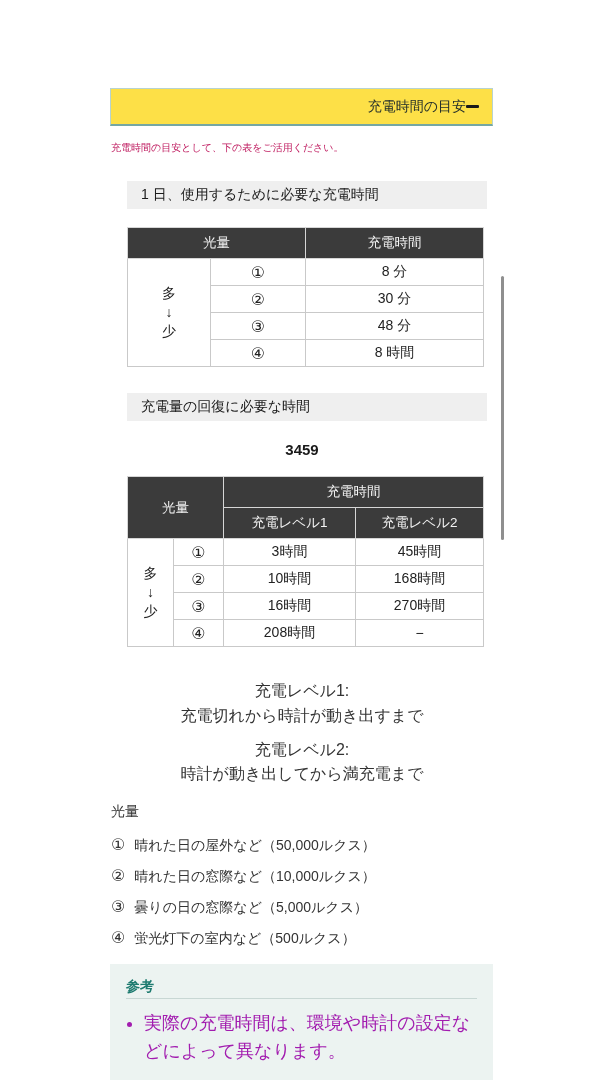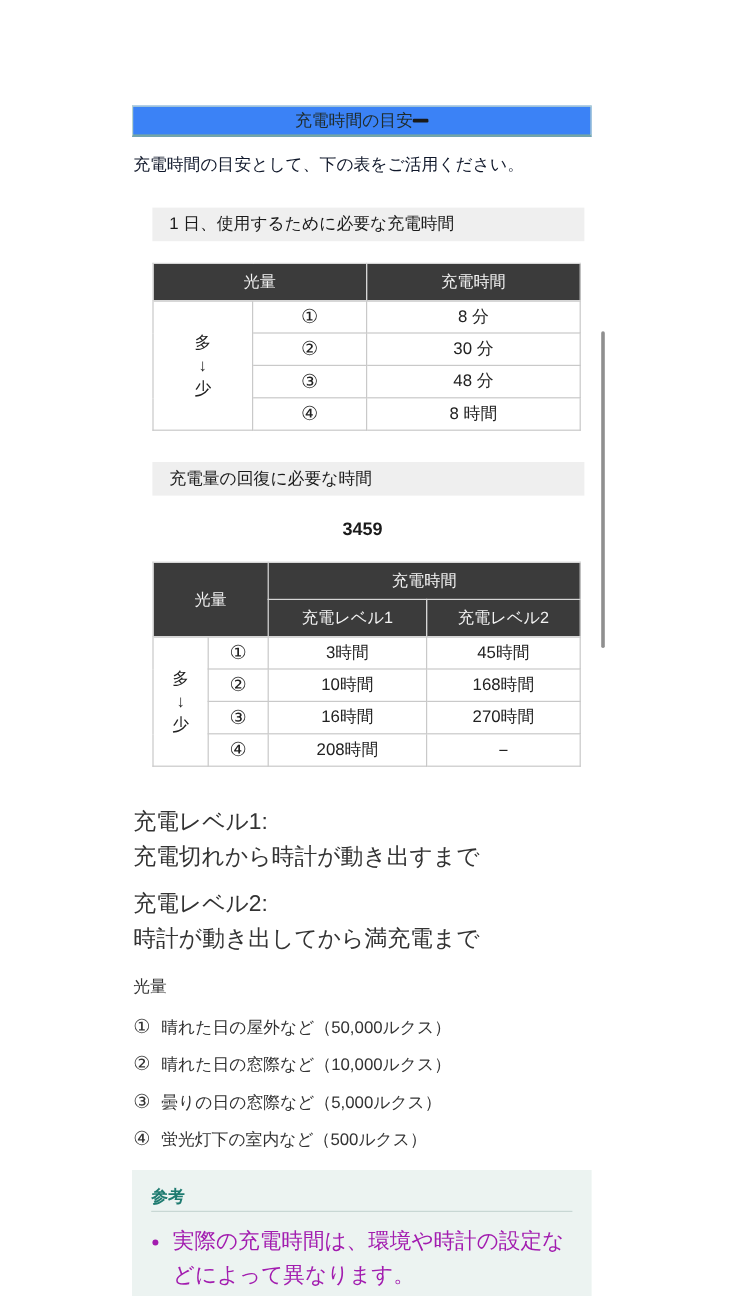--- a/index.html
+++ b/index.html
@@ -5,27 +5,27 @@
   * { box-sizing: border-box; }
   html,body { margin:0; padding:0; }
   body {
     width:608px; height:1080px; background:#ffffff; position:relative; overflow:hidden;
     font-family:"Liberation Sans","DejaVu Sans",sans-serif; color:#333;
   }
   .content { margin-left:110px; width:383px; padding-top:88px; }
 
   
   .acc-header {
-    display:flex; justify-content:center; align-items:center;
-    background:#3b82f6; border:1px solid #b7d3d0; border-bottom:2px solid #75a7a3;
-    padding:0 13px; height:26px; font-size:14px; color:#1f2b2a; cursor:pointer;
+    display:flex; justify-content:flex-end; align-items:center;
+    background:#fde047; border:1px solid #b7d3d0; border-bottom:2px solid #75a7a3;
+    padding:0 13px; height:38px; font-size:14px; color:#1f2b2a; cursor:pointer;
   }
   .minus { width:13px; height:2.5px; background:#1a1a1a; border-radius:1px; }
 
-  .intro { font-size:14px; margin:15px 0 0 1px; color:#0f172a; }
+  .intro { font-size:10px; margin:15px 0 0 1px; color:#be185d; }
 
   .sec-head {
     margin:26px 0 0 17px; width:360px; background:#efefef;
     font-weight:normal; font-size:14px; color:#1a1a1a; padding:5px 0 5px 14px;
   }
 
   table.tbl {
     border-collapse:collapse; margin:18px 0 0 17px;
     font-size:14px; color:#222; text-align:center; table-layout:fixed;
   }
@@ -33,21 +33,21 @@
     background:#3b3b3b; color:#f4f4f4; font-weight:normal;
     border:1px solid #d6d6d6; padding:6px 4px; font-size:13.5px;
   }
   .tbl td { border:1px solid #c9c9c9; padding:3px 4px; height:27px; vertical-align:middle; }
   .mark-cell { font-size:16px; }
   .axis-cell span { display:block; line-height:1.35; font-size:14px; }
 
   .model-no { font-weight:bold; font-size:15px; color:#1a1a1a; margin:20px 0 0 1px;text-align:center; }
 
   .defs { margin-top:32px; }
-  .def { font-size:19px; line-height:1.55; margin:0 0 9px 1px; }
+  .def { font-size:16px; line-height:1.55; margin:0 0 9px 1px;text-align:center; }
   .def span { display:block; }
 
   .koryo-head { margin:16px 0 0 1px; font-size:14px; color:#333; }
 
   .ll-list { margin:14px 0 0 1px; }
   .ll-item { display:flex; gap:9px; font-size:14px; margin-bottom:11px; align-items:baseline; color:#333; }
   .ll-mark { font-size:16px; }
 
   .ref-box { margin-top:16px; width:383px; background:#ecf3f1; padding:14px 16px 16px; }
   .ref-title {

